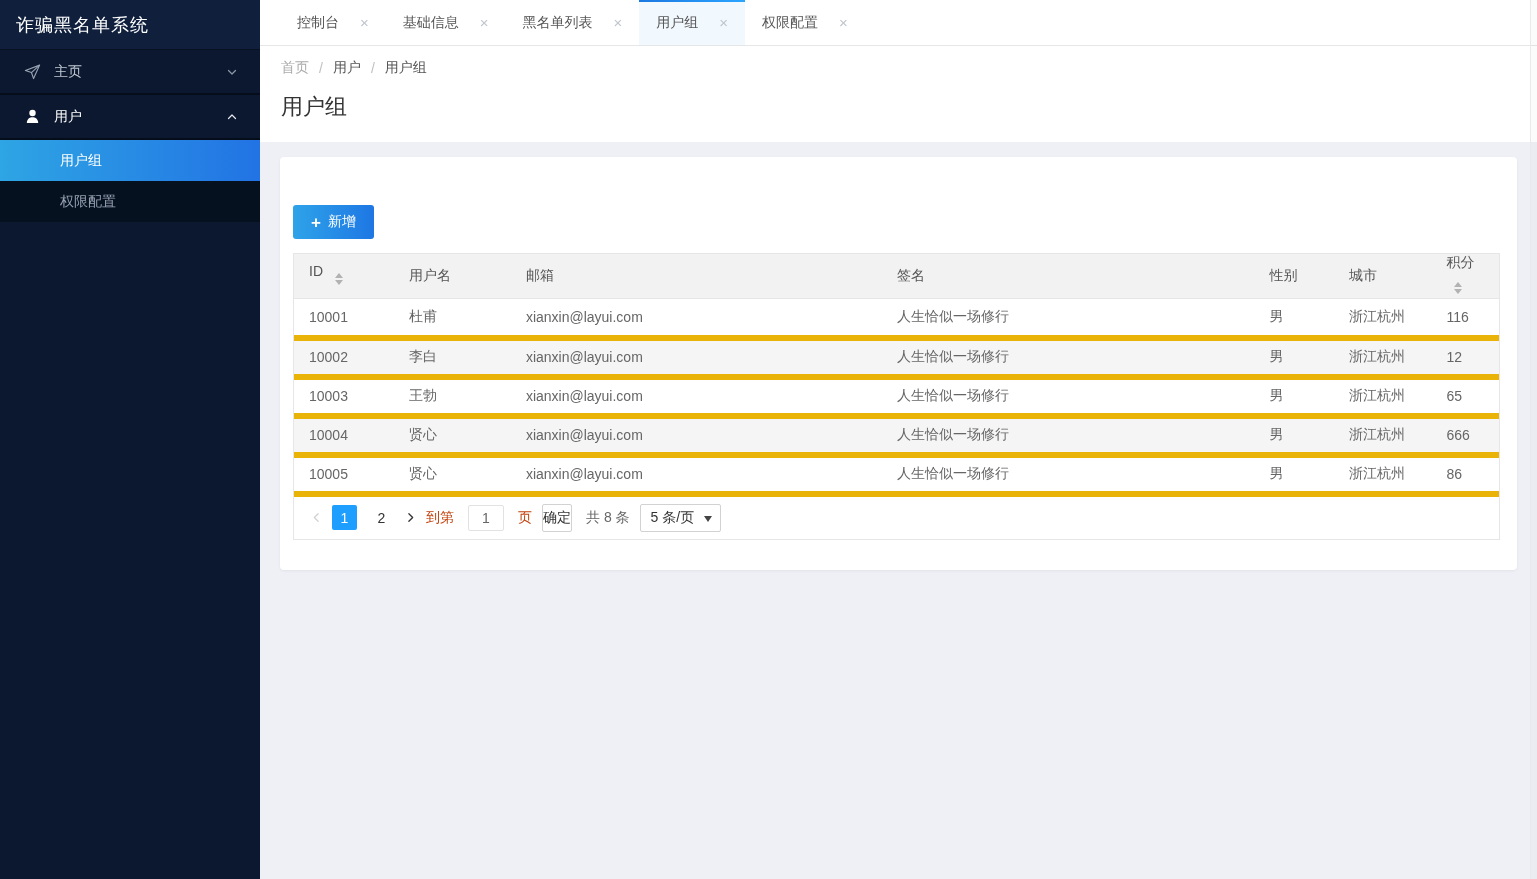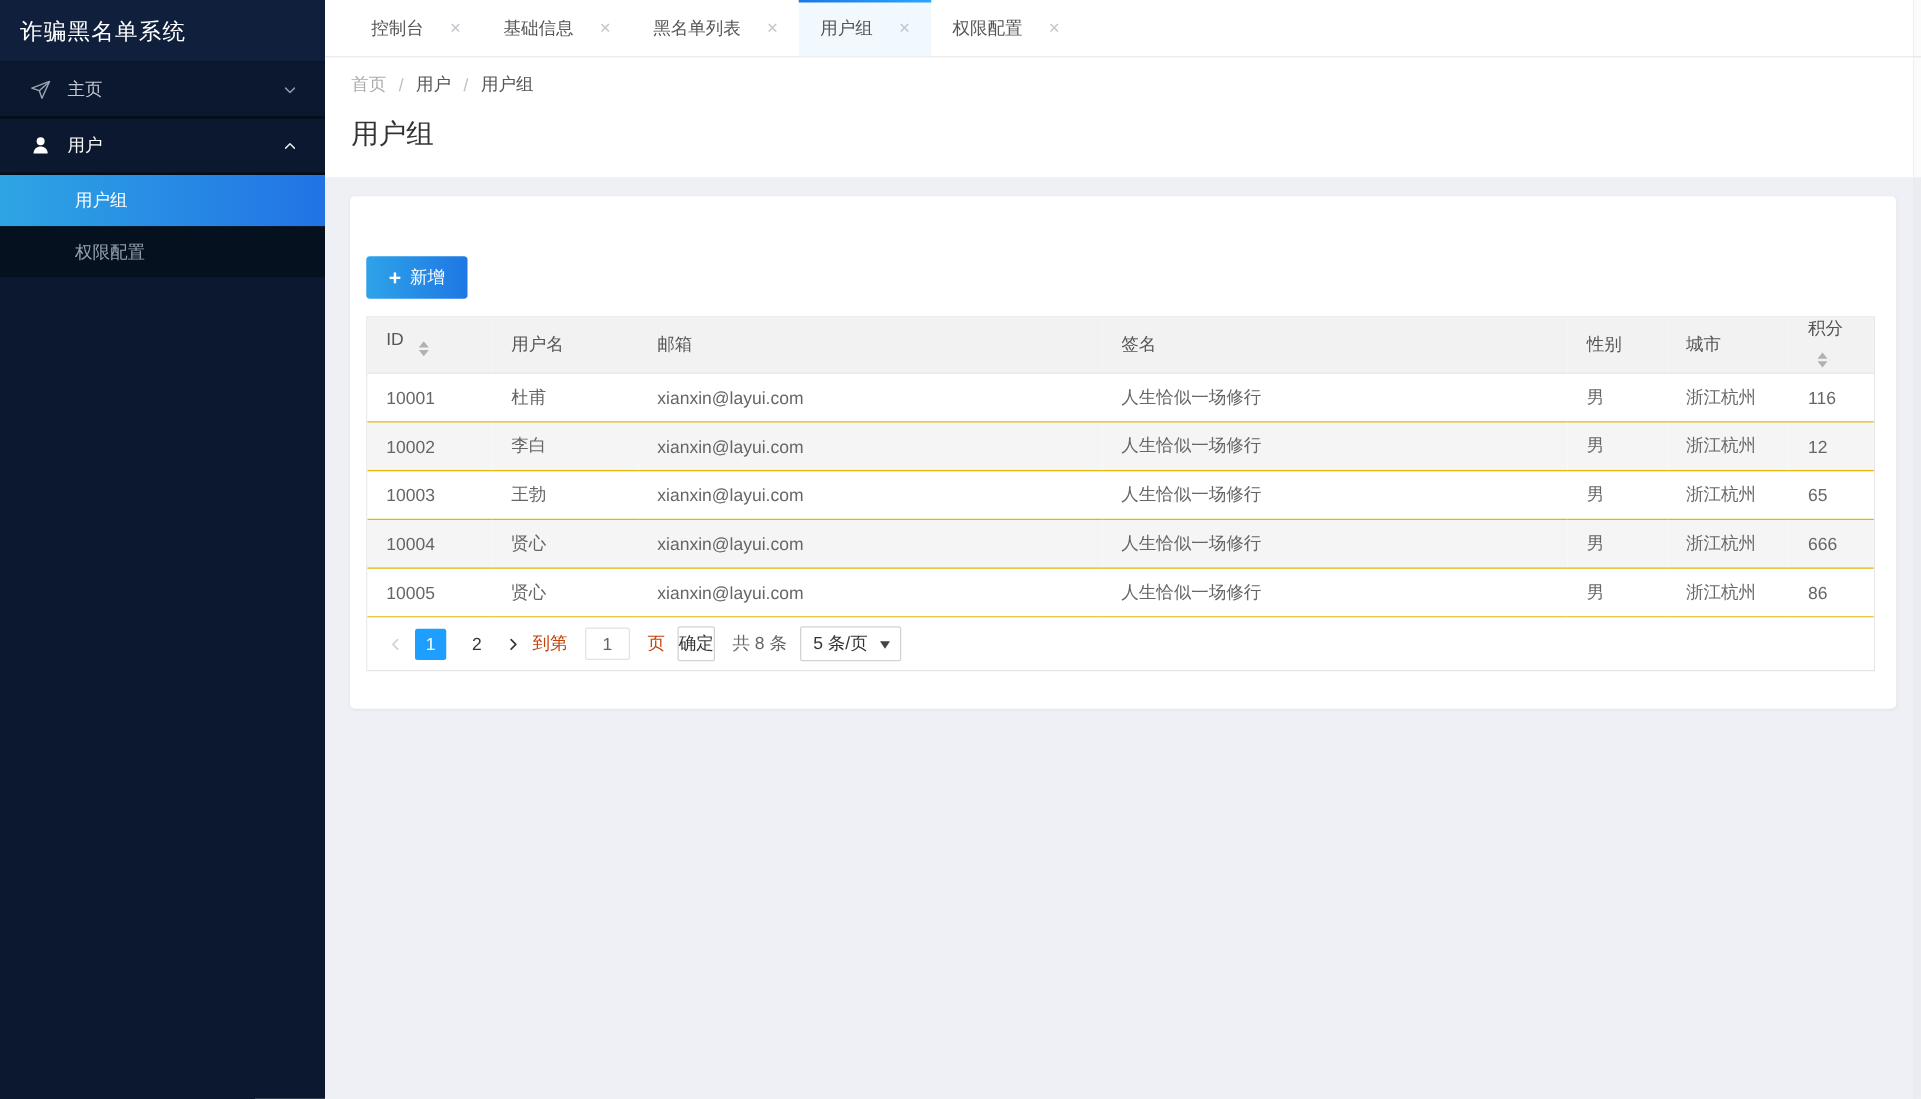--- a/index.html
+++ b/index.html
@@ -56,21 +56,21 @@
   .btn-primary { width:65px; color:#fff; background:linear-gradient(100deg,#2A9FF0 0%,#1E7FE8 100%); }
   .btn-plain { width:65px; background:#fff; border:1px solid #DCDCDC; color:#333; margin-left:14px; }
   .btn-add { margin-top:22px; height:34px; padding:0 18px; display:inline-flex; align-items:center; gap:7px; color:#fff; border:none; border-radius:3px; font-size:14px; cursor:pointer; background:linear-gradient(90deg,#2EA3E9 0%,#1E77E4 100%); font-family:inherit; }
   .btn-add .plus { font-size:17px; font-weight:700; line-height:1; }
 
   
   .table-wrap { margin-top:14px; border:1px solid #E6E6E6; }
   table { width:100%; border-collapse:collapse; table-layout:fixed; }
   th { height:38px; background:#F2F2F2; font-weight:400; color:#555; text-align:left; padding:0 15px; border-bottom:1px solid #E6E6E6; }
   td { height:39px; color:#666; padding:0 15px; }
-  tbody tr { border-bottom:1px solid #eab308; background:#fff; }
+  tbody tr { border-bottom:6px solid #eab308; background:#fff; }
   tbody tr:nth-child(even) { background:#F5F5F5; }
   .th-sort { display:inline-flex; flex-direction:column; vertical-align:-2px; margin-left:8px; cursor:pointer; }
   .th-sort .up { width:0; height:0; border:4px solid transparent; border-bottom:5px solid #B2B2B2; margin-bottom:2px; }
   .th-sort .dn { width:0; height:0; border:4px solid transparent; border-top:5px solid #B2B2B2; }
 
   
   .pager { display:flex; align-items:center; padding:7px 12px; background:#fff; }
   .pg-arrow { width:20px; height:25px; display:flex; align-items:center; justify-content:center; cursor:pointer; }
   .pg-arrow.disabled { color:#D2D2D2; cursor:default; }
   .pg-arrow.enabled { color:#333; }

